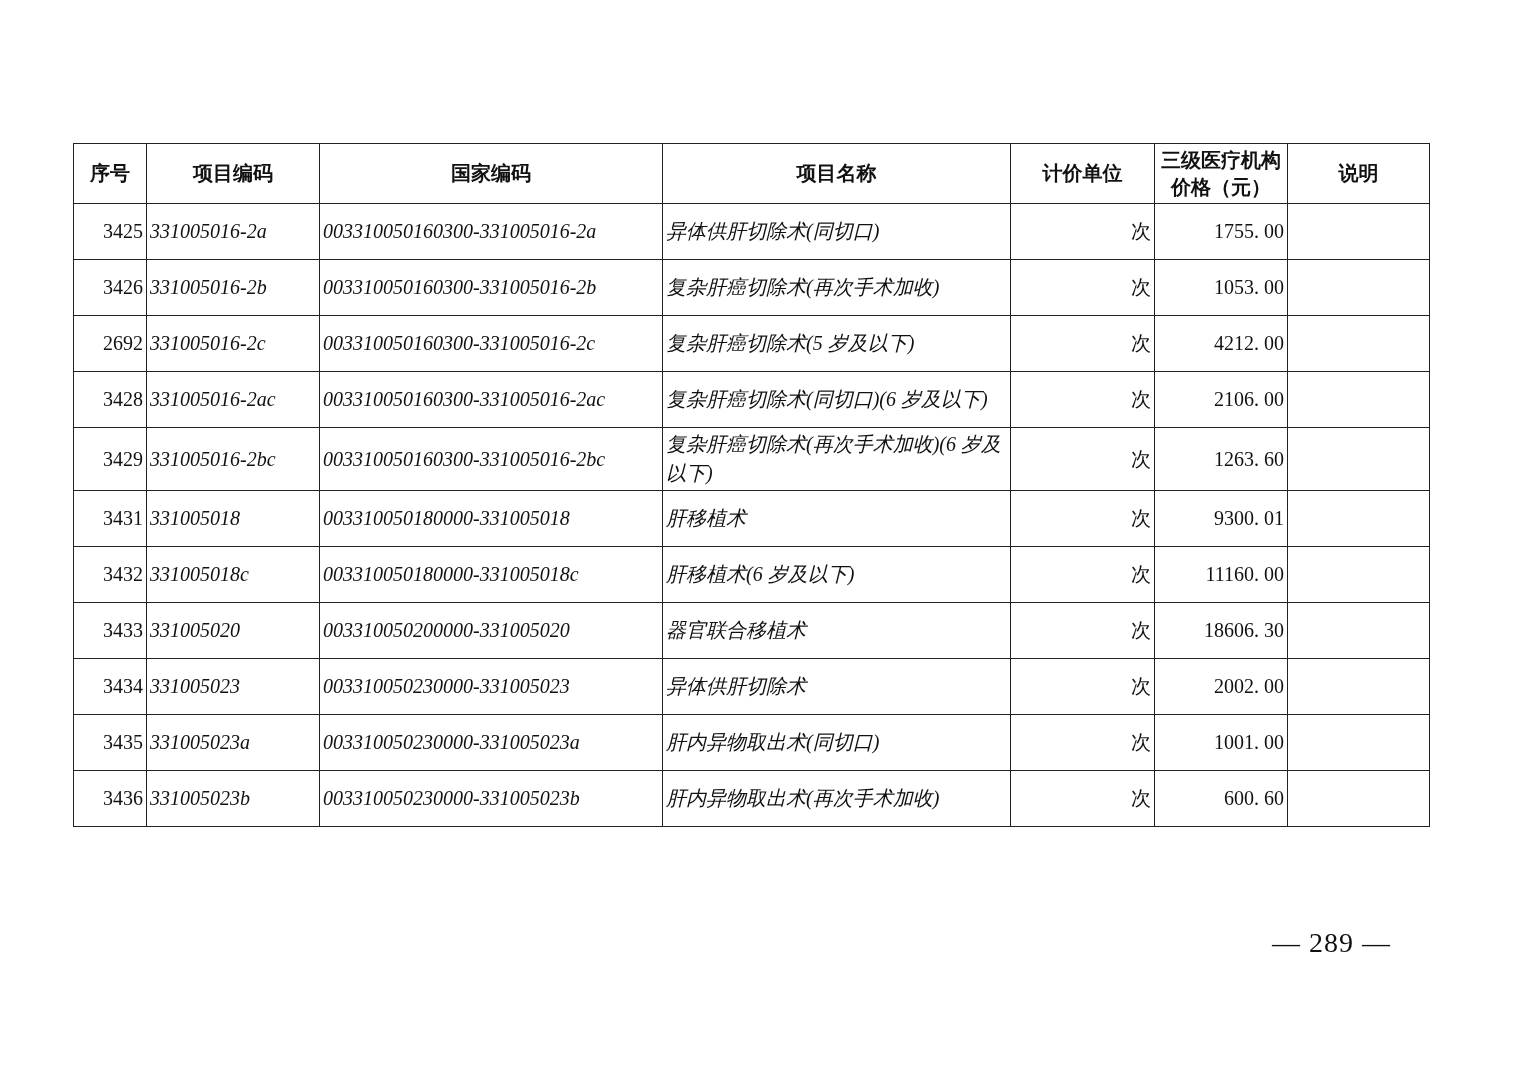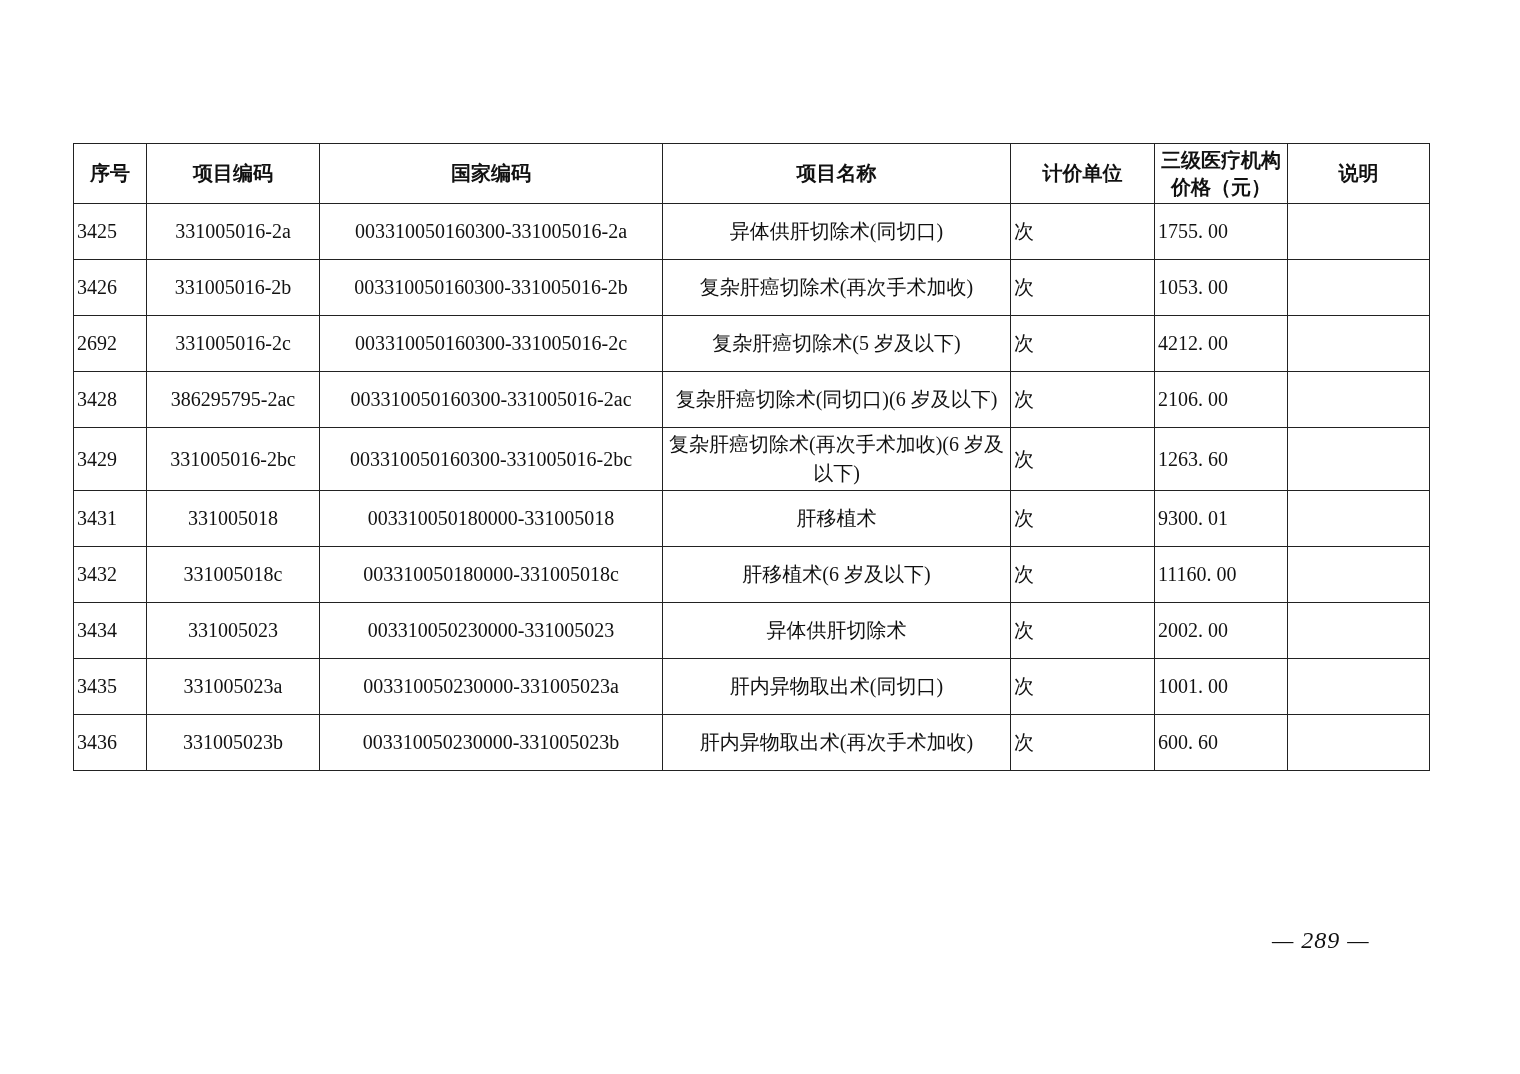--- a/index.html
+++ b/index.html
@@ -38,30 +38,29 @@
     height: 60px;
     line-height: 1.35;
     white-space: pre-line;
     padding: 2px 0;
   }
   .price-table td {
     font-size: 20px;
     height: 56px;
     line-height: 1.45;
   }
-  .td-center { text-align: left; }
-  .td-left   { text-align: center; }
+  .td-center { text-align: right; }
+  .td-left   { text-align: left; font-style: italic; }
   .page-number {
     position: absolute;
     left: 1272px;
     top: 927px;
-    font-size: 24px;
+    font-size: 28px;
     letter-spacing: 1px;
     white-space: nowrap;
-    font-style: italic;
   }
 </style>
 </head>
 <body>
 
 <div>
 
   <table class="price-table">
     <colgroup>
       <col style="width:73px">
@@ -110,21 +109,21 @@
       <td class="td-left">331005016-2c</td>
       <td class="td-left">003310050160300-331005016-2c</td>
       <td class="td-left">复杂肝癌切除术(5 岁及以下)</td>
       <td class="td-center">次</td>
       <td class="td-center">4212. 00</td>
       <td class="td-left"></td>
     </tr>
 
     <tr>
       <td class="td-center">3428</td>
-      <td class="td-left">386295795-2ac</td>
+      <td class="td-left">331005016-2ac</td>
       <td class="td-left">003310050160300-331005016-2ac</td>
       <td class="td-left">复杂肝癌切除术(同切口)(6 岁及以下)</td>
       <td class="td-center">次</td>
       <td class="td-center">2106. 00</td>
       <td class="td-left"></td>
     </tr>
 
     <tr>
       <td class="td-center">3429</td>
       <td class="td-left">331005016-2bc</td>
@@ -149,20 +148,29 @@
     <tr>
       <td class="td-center">3432</td>
       <td class="td-left">331005018c</td>
       <td class="td-left">003310050180000-331005018c</td>
       <td class="td-left">肝移植术(6 岁及以下)</td>
       <td class="td-center">次</td>
       <td class="td-center">11160. 00</td>
       <td class="td-left"></td>
     </tr>
 
+    <tr>
+      <td class="td-center">3433</td>
+      <td class="td-left">331005020</td>
+      <td class="td-left">003310050200000-331005020</td>
+      <td class="td-left">器官联合移植术</td>
+      <td class="td-center">次</td>
+      <td class="td-center">18606. 30</td>
+      <td class="td-left"></td>
+    </tr>
 
     <tr>
       <td class="td-center">3434</td>
       <td class="td-left">331005023</td>
       <td class="td-left">003310050230000-331005023</td>
       <td class="td-left">异体供肝切除术</td>
       <td class="td-center">次</td>
       <td class="td-center">2002. 00</td>
       <td class="td-left"></td>
     </tr>

